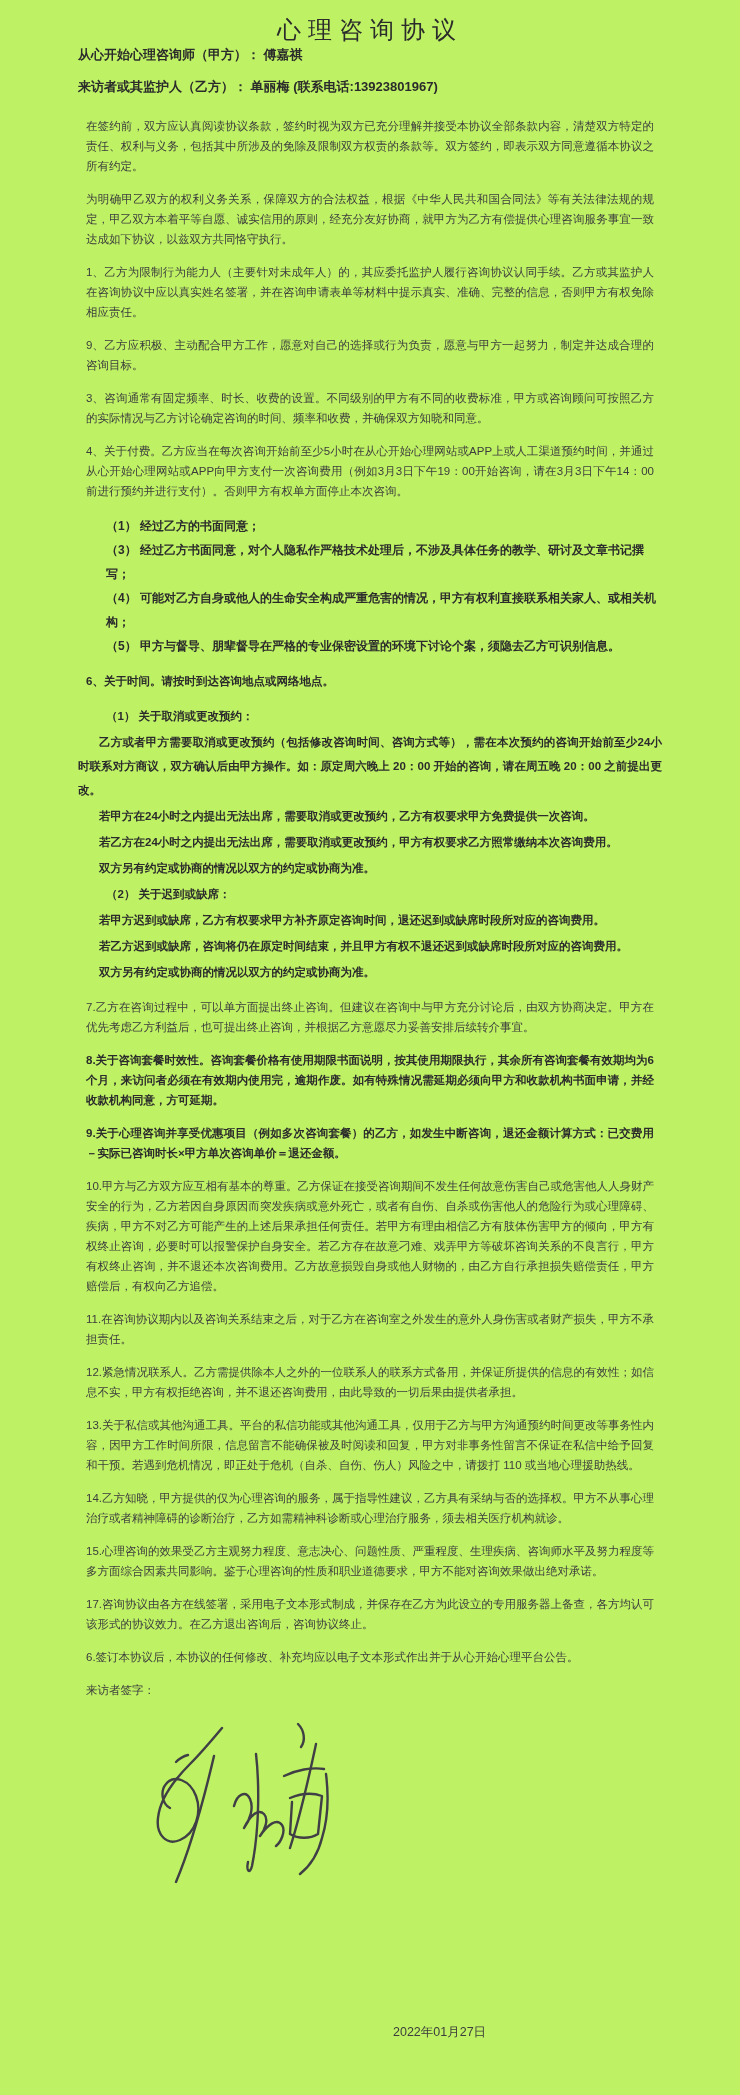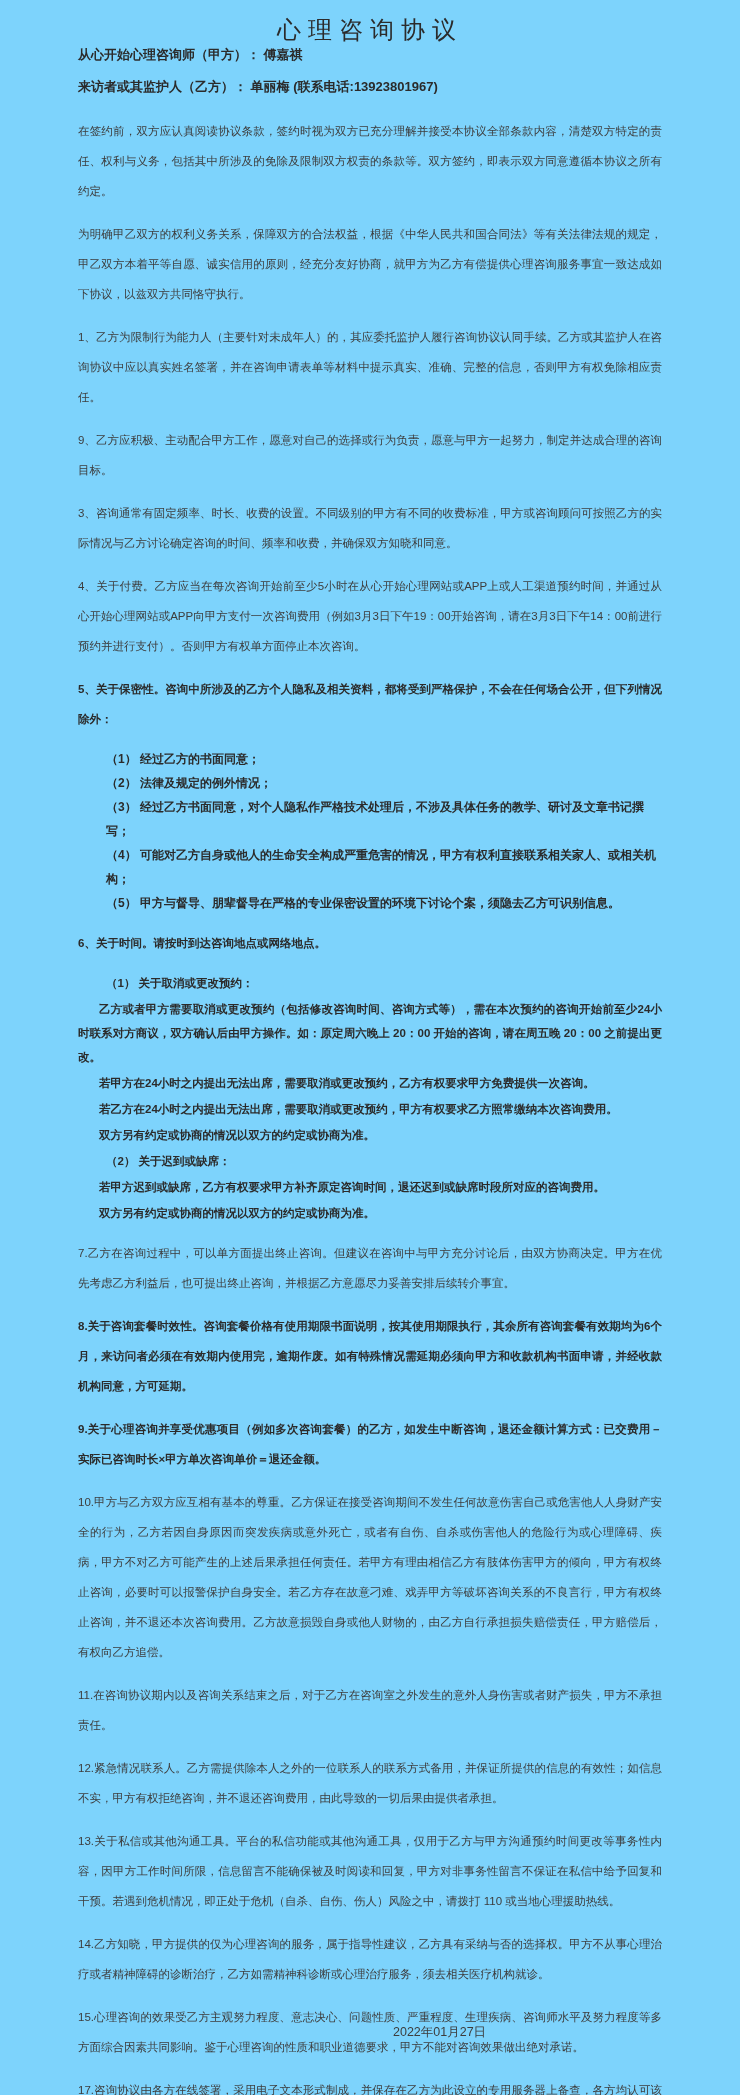--- a/index.html
+++ b/index.html
@@ -1,20 +1,20 @@
 <!DOCTYPE html>
 <html><head>
 <meta charset="utf-8">
 <style>
   html, body { margin: 0; padding: 0; background: #ececec; }
   .page {
     position: relative;
     width: 740px;
     height: 2095px;
-    background: #7dd3fc;
+    background: #bef264;
     overflow: hidden;
     font-family: "Liberation Sans", sans-serif;
     color: #3d3d3d;
   }
   .content { padding: 0 78px; }
   .doc-title {
     margin: 0;
     padding-top: 14px;
     text-align: center;
     font-size: 24px;
@@ -25,23 +25,23 @@
   .party {
     margin: 0;
     font-size: 13px;
     font-weight: 700;
     color: #2b2b2b;
     line-height: 18px;
   }
   .party.first { }
   .party.second { margin-top: 14px; }
   p.body {
-    margin: 13px 0;
+    margin: 13px 8px;
     font-size: 11.5px;
-    line-height: 30px;
+    line-height: 20px;
     text-align: justify;
   }
   p.body.first-after-parties { margin-top: 20px; }
   .b { font-weight: 700; color: #2b2b2b; }
   p.item {
     margin: 0;
     padding-left: 28px;
     font-size: 12px;
     line-height: 24px;
     font-weight: 700;
@@ -93,35 +93,34 @@
     <p class="party second">来访者或其监护人（乙方）： 单丽梅 (联系电话:13923801967)</p>
 
     <p class="body first-after-parties">在签约前，双方应认真阅读协议条款，签约时视为双方已充分理解并接受本协议全部条款内容，清楚双方特定的责任、权利与义务，包括其中所涉及的免除及限制双方权责的条款等。双方签约，即表示双方同意遵循本协议之所有约定。</p>
     <p class="body">为明确甲乙双方的权利义务关系，保障双方的合法权益，根据《中华人民共和国合同法》等有关法律法规的规定，甲乙双方本着平等自愿、诚实信用的原则，经充分友好协商，就甲方为乙方有偿提供心理咨询服务事宜一致达成如下协议，以兹双方共同恪守执行。</p>
 
     <p class="body">1、乙方为限制行为能力人（主要针对未成年人）的，其应委托监护人履行咨询协议认同手续。乙方或其监护人在咨询协议中应以真实姓名签署，并在咨询申请表单等材料中提示真实、准确、完整的信息，否则甲方有权免除相应责任。</p>
     <p class="body">9、乙方应积极、主动配合甲方工作，愿意对自己的选择或行为负责，愿意与甲方一起努力，制定并达成合理的咨询目标。</p>
     <p class="body">3、咨询通常有固定频率、时长、收费的设置。不同级别的甲方有不同的收费标准，甲方或咨询顾问可按照乙方的实际情况与乙方讨论确定咨询的时间、频率和收费，并确保双方知晓和同意。</p>
     <p class="body">4、关于付费。乙方应当在每次咨询开始前至少5小时在从心开始心理网站或APP上或人工渠道预约时间，并通过从心开始心理网站或APP向甲方支付一次咨询费用（例如3月3日下午19：00开始咨询，请在3月3日下午14：00前进行预约并进行支付）。否则甲方有权单方面停止本次咨询。</p>
 
-    <p class="body b">5、关于保密性。咨询中所涉及的乙方个人隐私及相关资料，都将受到严格保护，不会在任何场合公开，但下列情况除外：</p>
     <p class="item">（1） 经过乙方的书面同意；</p>
-    <p class="item">（2） 法律及规定的例外情况；</p>
     <p class="item">（3） 经过乙方书面同意，对个人隐私作严格技术处理后，不涉及具体任务的教学、研讨及文章书记撰写；</p>
     <p class="item">（4） 可能对乙方自身或他人的生命安全构成严重危害的情况，甲方有权利直接联系相关家人、或相关机构；</p>
     <p class="item">（5） 甲方与督导、朋辈督导在严格的专业保密设置的环境下讨论个案，须隐去乙方可识别信息。</p>
 
     <p class="body b">6、关于时间。请按时到达咨询地点或网络地点。</p>
     <p class="subhead">（1） 关于取消或更改预约：</p>
     <p class="subpara">乙方或者甲方需要取消或更改预约（包括修改咨询时间、咨询方式等），需在本次预约的咨询开始前至少24小时联系对方商议，双方确认后由甲方操作。如：原定周六晚上 20：00 开始的咨询，请在周五晚 20：00 之前提出更改。</p>
     <p class="subpara">若甲方在24小时之内提出无法出席，需要取消或更改预约，乙方有权要求甲方免费提供一次咨询。</p>
     <p class="subpara">若乙方在24小时之内提出无法出席，需要取消或更改预约，甲方有权要求乙方照常缴纳本次咨询费用。</p>
     <p class="subpara">双方另有约定或协商的情况以双方的约定或协商为准。</p>
     <p class="subhead">（2） 关于迟到或缺席：</p>
     <p class="subpara">若甲方迟到或缺席，乙方有权要求甲方补齐原定咨询时间，退还迟到或缺席时段所对应的咨询费用。</p>
+    <p class="subpara">若乙方迟到或缺席，咨询将仍在原定时间结束，并且甲方有权不退还迟到或缺席时段所对应的咨询费用。</p>
     <p class="subpara">双方另有约定或协商的情况以双方的约定或协商为准。</p>
 
     <p class="body">7.乙方在咨询过程中，可以单方面提出终止咨询。但建议在咨询中与甲方充分讨论后，由双方协商决定。甲方在优先考虑乙方利益后，也可提出终止咨询，并根据乙方意愿尽力妥善安排后续转介事宜。</p>
     <p class="body b">8.关于咨询套餐时效性。咨询套餐价格有使用期限书面说明，按其使用期限执行，其余所有咨询套餐有效期均为6个月，来访问者必须在有效期内使用完，逾期作废。如有特殊情况需延期必须向甲方和收款机构书面申请，并经收款机构同意，方可延期。</p>
     <p class="body b">9.关于心理咨询并享受优惠项目（例如多次咨询套餐）的乙方，如发生中断咨询，退还金额计算方式：已交费用－实际已咨询时长×甲方单次咨询单价＝退还金额。</p>
     <p class="body">10.甲方与乙方双方应互相有基本的尊重。乙方保证在接受咨询期间不发生任何故意伤害自己或危害他人人身财产安全的行为，乙方若因自身原因而突发疾病或意外死亡，或者有自伤、自杀或伤害他人的危险行为或心理障碍、疾病，甲方不对乙方可能产生的上述后果承担任何责任。若甲方有理由相信乙方有肢体伤害甲方的倾向，甲方有权终止咨询，必要时可以报警保护自身安全。若乙方存在故意刁难、戏弄甲方等破坏咨询关系的不良言行，甲方有权终止咨询，并不退还本次咨询费用。乙方故意损毁自身或他人财物的，由乙方自行承担损失赔偿责任，甲方赔偿后，有权向乙方追偿。</p>
     <p class="body">11.在咨询协议期内以及咨询关系结束之后，对于乙方在咨询室之外发生的意外人身伤害或者财产损失，甲方不承担责任。</p>
     <p class="body">12.紧急情况联系人。乙方需提供除本人之外的一位联系人的联系方式备用，并保证所提供的信息的有效性；如信息不实，甲方有权拒绝咨询，并不退还咨询费用，由此导致的一切后果由提供者承担。</p>
     <p class="body">13.关于私信或其他沟通工具。平台的私信功能或其他沟通工具，仅用于乙方与甲方沟通预约时间更改等事务性内容，因甲方工作时间所限，信息留言不能确保被及时阅读和回复，甲方对非事务性留言不保证在私信中给予回复和干预。若遇到危机情况，即正处于危机（自杀、自伤、伤人）风险之中，请拨打 110 或当地心理援助热线。</p>
     <p class="body">14.乙方知晓，甲方提供的仅为心理咨询的服务，属于指导性建议，乙方具有采纳与否的选择权。甲方不从事心理治疗或者精神障碍的诊断治疗，乙方如需精神科诊断或心理治疗服务，须去相关医疗机构就诊。</p>

